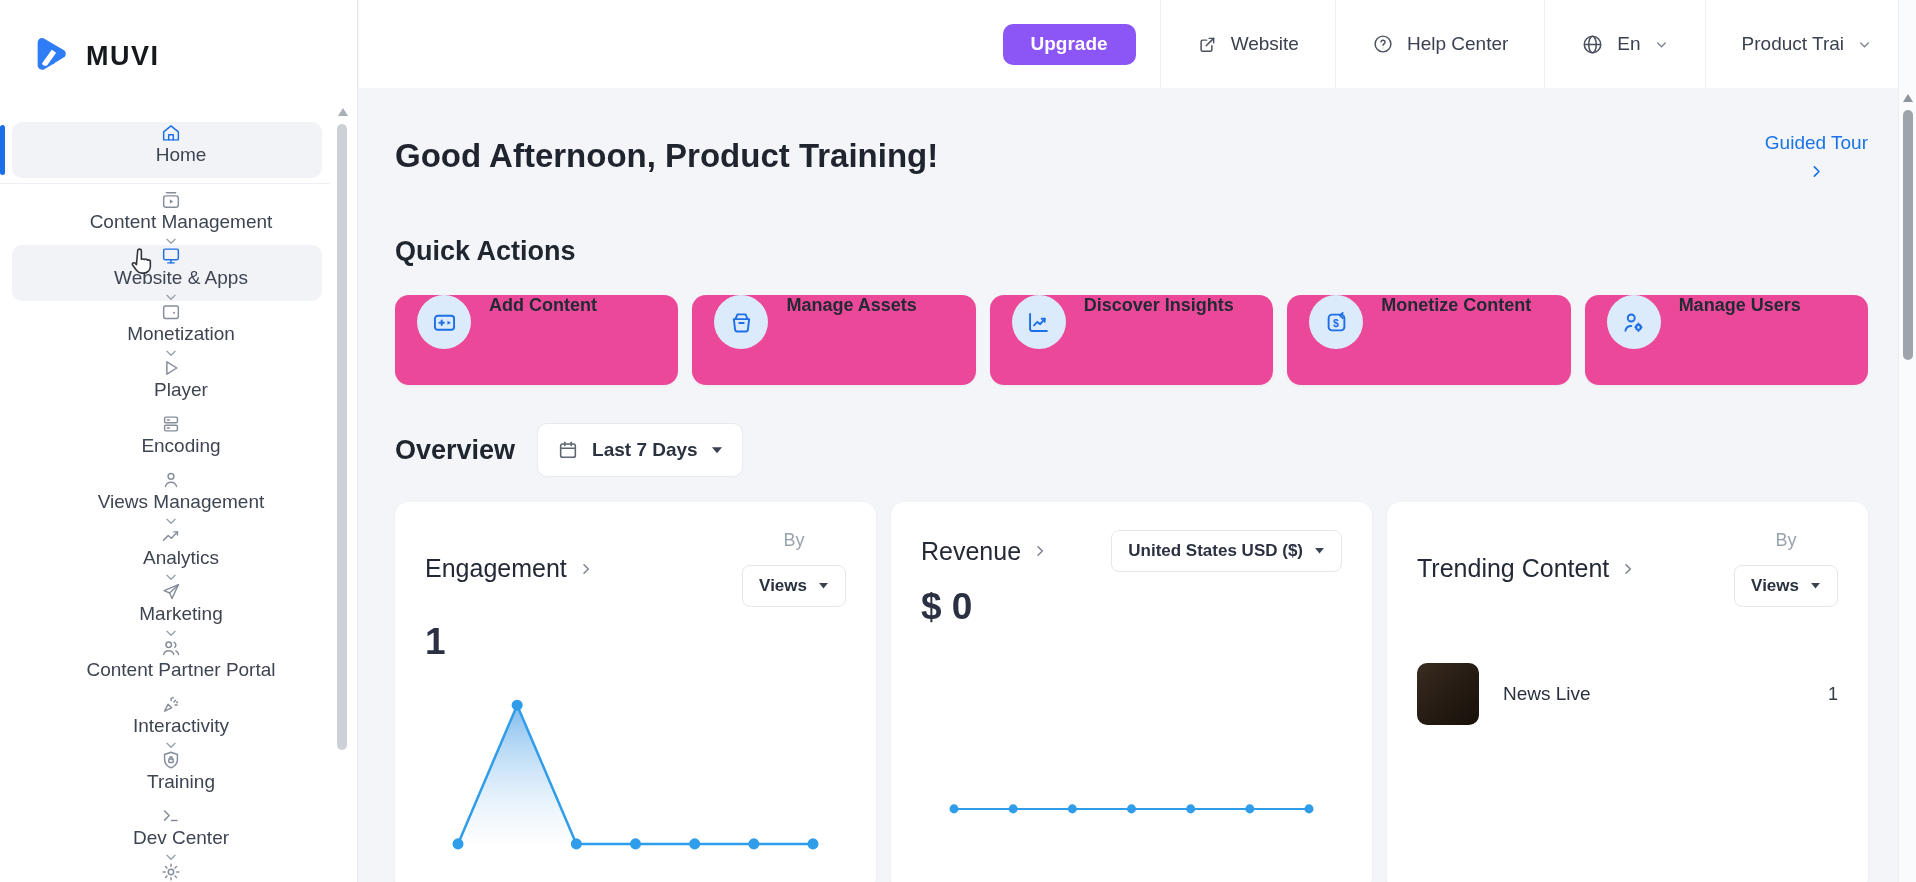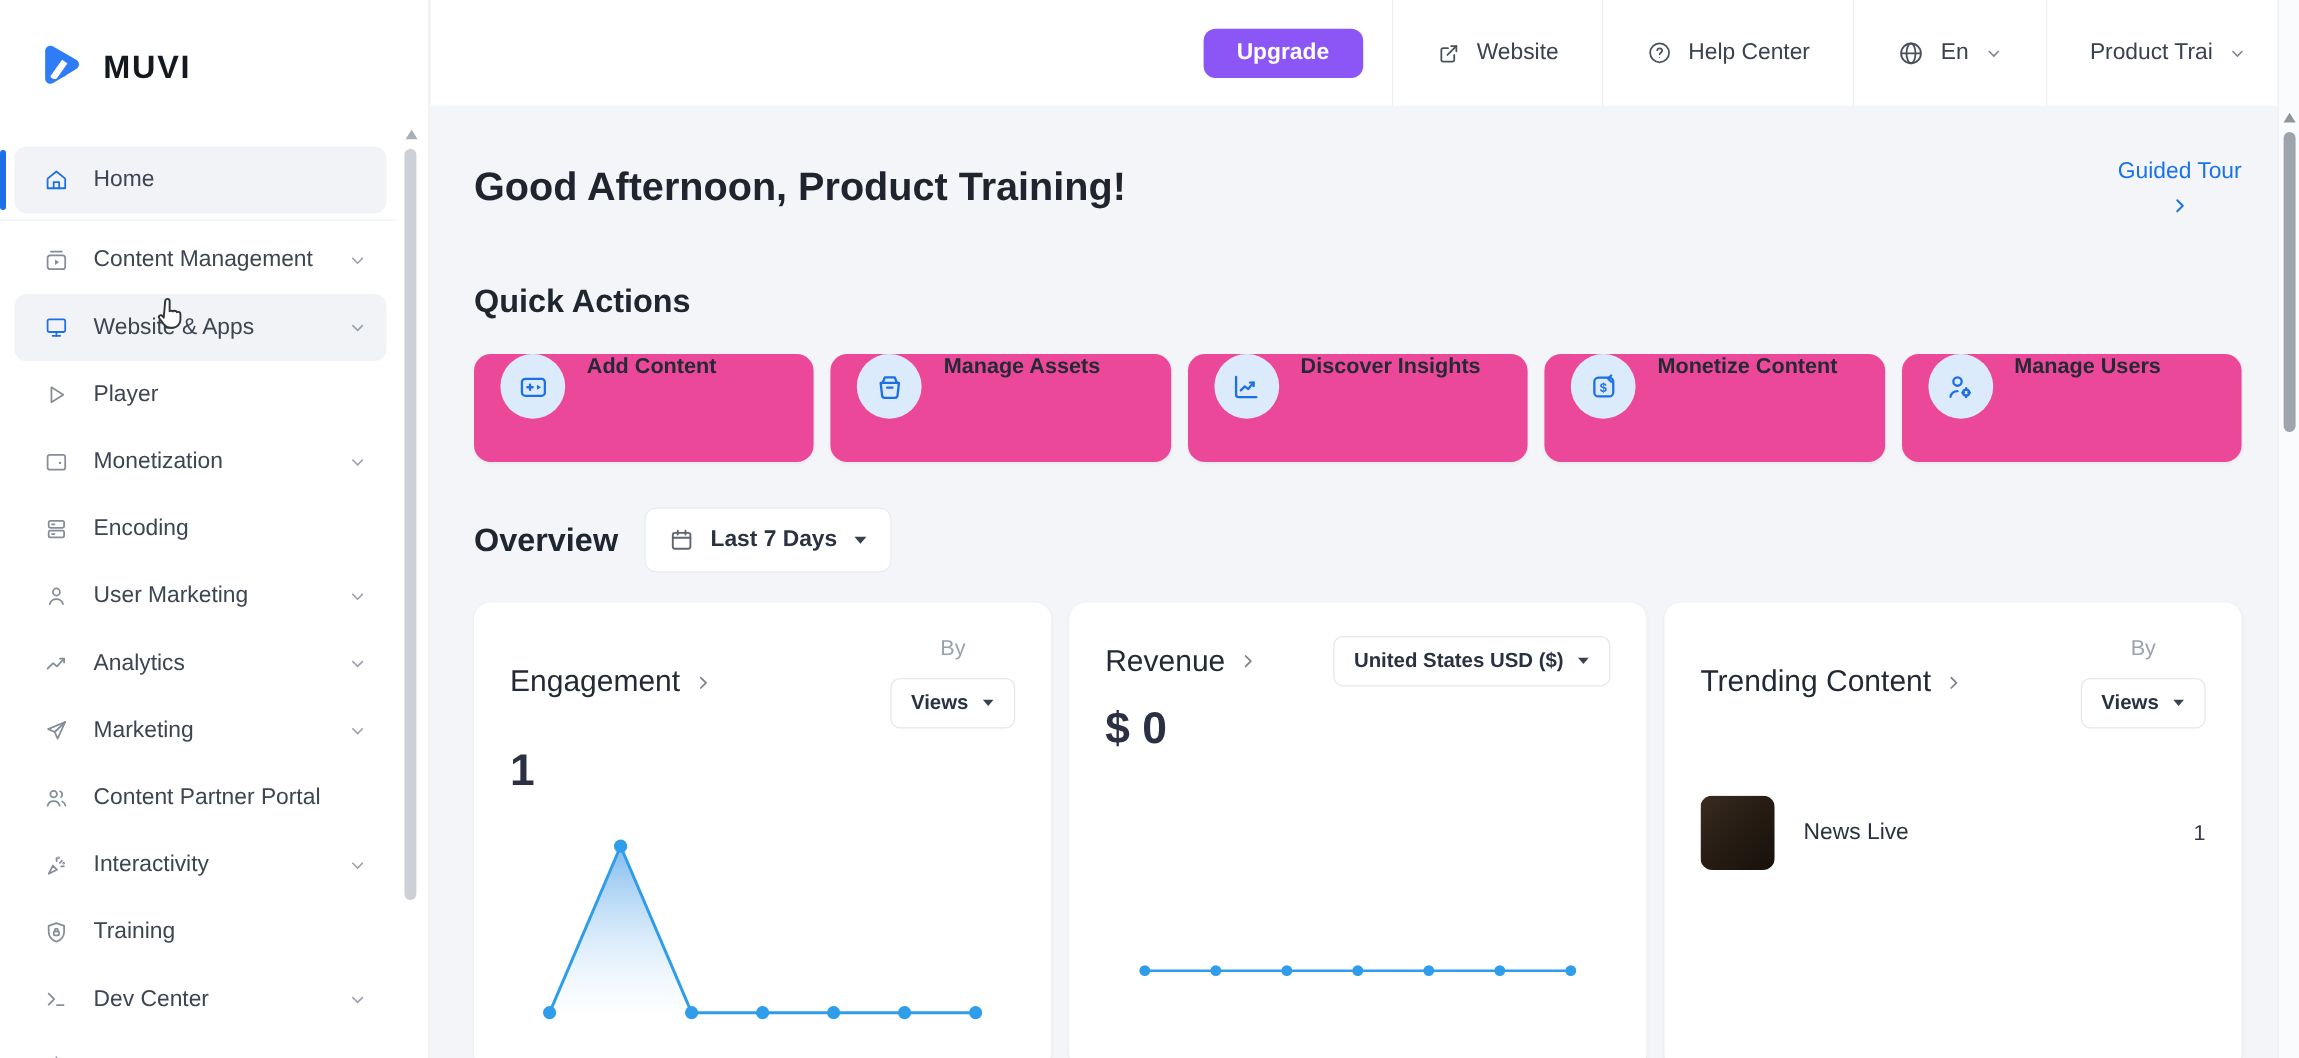--- a/index.html
+++ b/index.html
@@ -4,21 +4,21 @@
 <style>
   * { margin:0; padding:0; box-sizing:border-box; }
   html,body { width:1916px; height:882px; overflow:hidden; font-family:"Liberation Sans", sans-serif; }
   .app { position:relative; width:1916px; height:882px; background:#F3F5F8; overflow:hidden; }
 
   
   .sidebar { position:absolute; left:0; top:0; width:330px; height:882px; background:#fff; z-index:3; }
   .logo { display:flex; align-items:center; gap:14px; margin:30px 0 0 30px; height:52px; }
   .logo-text { font-size:27px; font-weight:800; letter-spacing:1.5px; color:#15181D; }
   nav { margin-top:40px; }
-  .nav-item { position:relative; height:56px; display:flex; align-items:center; margin:0 8px 0 12px; padding:0 16px 0 24px; border-radius:10px; cursor:pointer; }
+  .nav-item { position:relative; height:56px; display:flex; align-items:center; margin:0 8px 0 12px; padding:0 16px 0 24px; border-radius:10px; cursor:pointer;flex-direction:column; }
   .nav-item.active, .nav-item.hovered { background:#F1F3F7; }
   .nav-icon { width:22px; height:22px; color:#868D9A; flex-shrink:0; }
   .nav-icon svg { width:22px; height:22px; display:block; }
   .nav-item.active .nav-icon, .nav-item.hovered .nav-icon { color:#1D6FE8; }
   .nav-label { margin-left:20px; font-size:19px; font-weight:500; color:#3E4552; flex:1; white-space:nowrap; }
   .nav-chev { width:16px; height:16px; color:#9AA1AB; }
   .nav-chev svg { width:16px; height:16px; display:block; }
   .active-bar { position:absolute; left:-12px; top:3px; width:5px; height:50px; background:#1D6FE8; border-radius:4px; }
   .nav-divider { height:1px; background:#EDEFF2; margin:5px 0; }
 
@@ -136,39 +136,39 @@
         <span class="nav-chev">
             <svg viewBox="0 0 24 24" fill="none" stroke="currentColor" stroke-width="2" stroke-linecap="round">
               <path d="M6 9.5l6 6 6-6"></path>
             </svg>
           </span>
       </div>
 
       <div class="nav-item">
         <span class="nav-icon">
           <svg viewBox="0 0 24 24" fill="none" stroke="currentColor" stroke-width="1.6" stroke-linecap="round" stroke-linejoin="round">
-              <path d="M7.5 5.2v13.6L18.3 12z"></path>
-            </svg>
-        </span>
-        <span class="nav-label">Player</span>
-      </div>
-
-      <div class="nav-item">
-        <span class="nav-icon">
-          <svg viewBox="0 0 24 24" fill="none" stroke="currentColor" stroke-width="1.6" stroke-linecap="round" stroke-linejoin="round">
               <rect x="4" y="5.5" width="16" height="13.5" rx="2"></rect>
               <circle cx="15.3" cy="12.8" r="1.1" fill="currentColor" stroke="none"></circle>
             </svg>
         </span>
         <span class="nav-label">Monetization</span>
         <span class="nav-chev">
             <svg viewBox="0 0 24 24" fill="none" stroke="currentColor" stroke-width="2" stroke-linecap="round">
               <path d="M6 9.5l6 6 6-6"></path>
             </svg>
           </span>
+      </div>
+
+      <div class="nav-item">
+        <span class="nav-icon">
+          <svg viewBox="0 0 24 24" fill="none" stroke="currentColor" stroke-width="1.6" stroke-linecap="round" stroke-linejoin="round">
+              <path d="M7.5 5.2v13.6L18.3 12z"></path>
+            </svg>
+        </span>
+        <span class="nav-label">Player</span>
       </div>
 
       <div class="nav-item">
         <span class="nav-icon">
           <svg viewBox="0 0 24 24" fill="none" stroke="currentColor" stroke-width="1.6" stroke-linecap="round" stroke-linejoin="round">
               <rect x="5" y="4.5" width="14" height="6.2" rx="1.5"></rect>
               <rect x="5" y="13.3" width="14" height="6.2" rx="1.5"></rect>
               <line x1="8" y1="7.6" x2="10.2" y2="7.6"></line>
               <line x1="8" y1="16.4" x2="10.2" y2="16.4"></line>
             </svg>
@@ -176,21 +176,21 @@
         <span class="nav-label">Encoding</span>
       </div>
 
       <div class="nav-item">
         <span class="nav-icon">
           <svg viewBox="0 0 24 24" fill="none" stroke="currentColor" stroke-width="1.6" stroke-linecap="round" stroke-linejoin="round">
               <circle cx="12" cy="8" r="3.2"></circle>
               <path d="M6 19c.8-3 3-4.6 6-4.6s5.2 1.6 6 4.6"></path>
             </svg>
         </span>
-        <span class="nav-label">User Marketing</span>
+        <span class="nav-label">Views Management</span>
         <span class="nav-chev">
             <svg viewBox="0 0 24 24" fill="none" stroke="currentColor" stroke-width="2" stroke-linecap="round">
               <path d="M6 9.5l6 6 6-6"></path>
             </svg>
           </span>
       </div>
 
       <div class="nav-item">
         <span class="nav-icon">
           <svg viewBox="0 0 24 24" fill="none" stroke="currentColor" stroke-width="1.6" stroke-linecap="round" stroke-linejoin="round">

